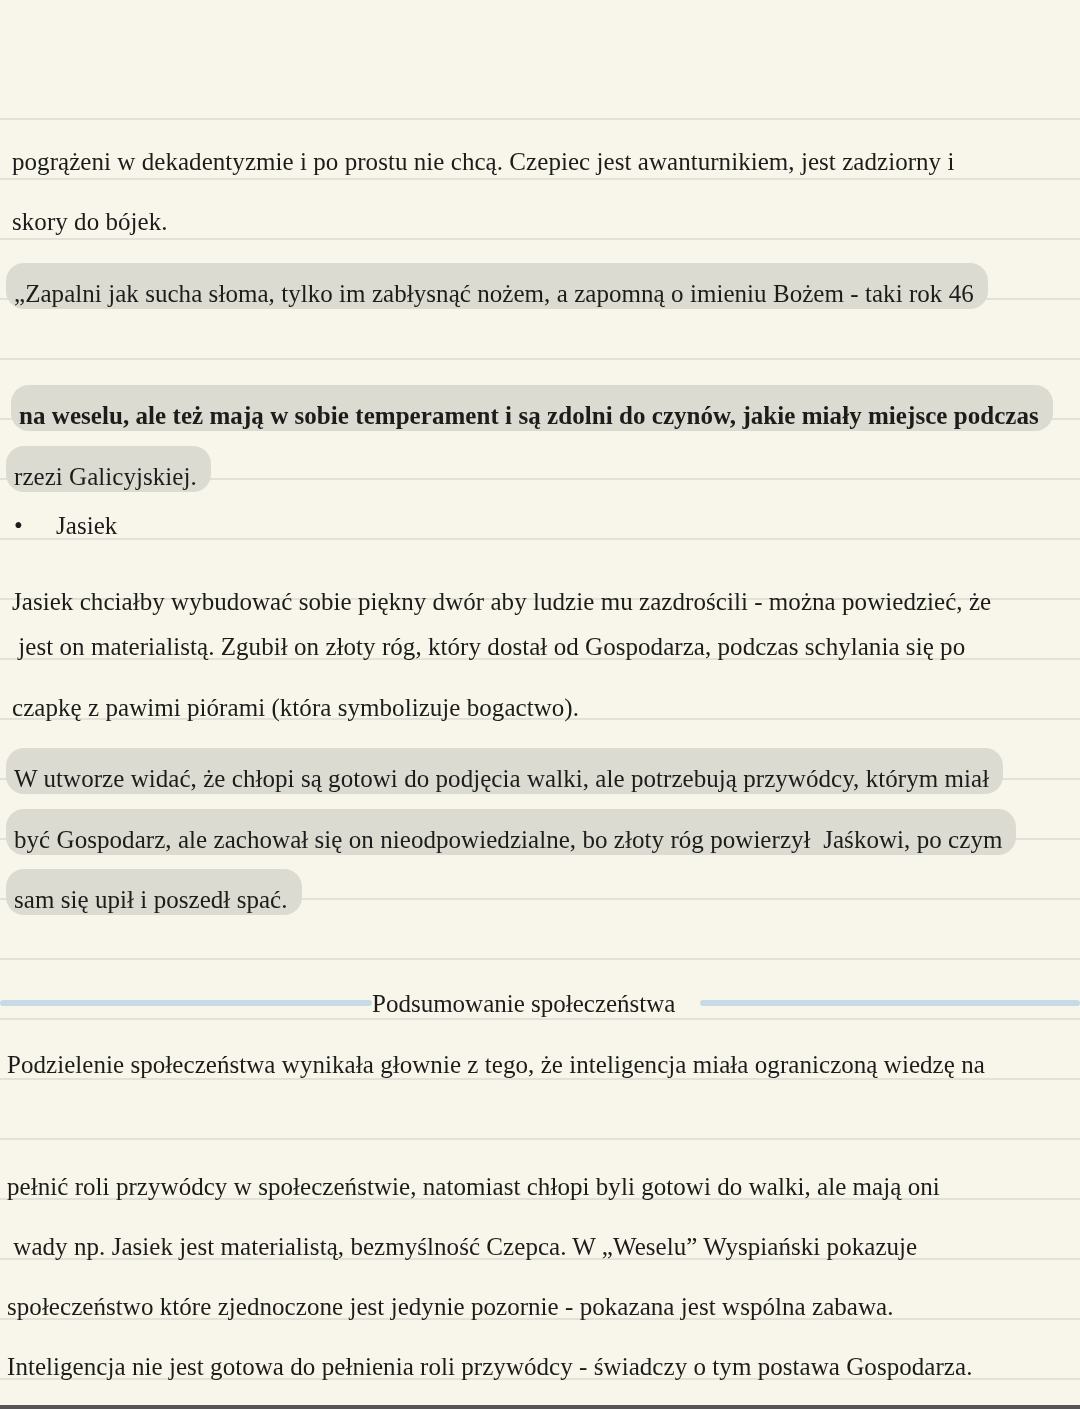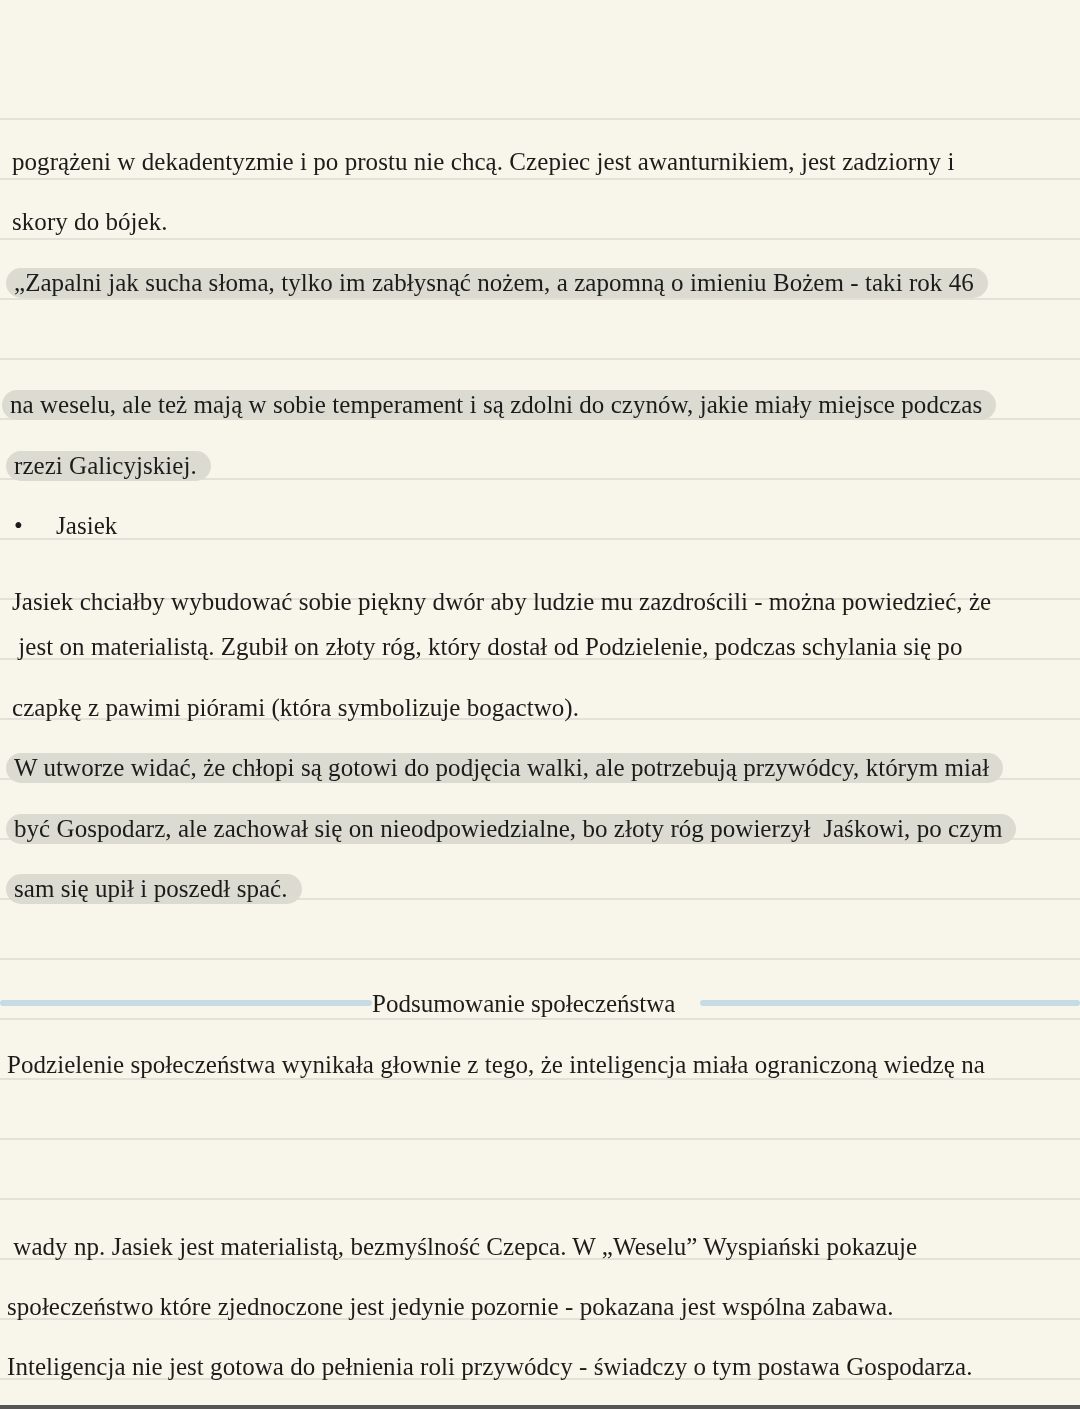--- a/index.html
+++ b/index.html
@@ -29,21 +29,21 @@
       left: 0;
       height: 40px;
       line-height: 40px;
       font-size: 25px;
       white-space: nowrap;
       letter-spacing: 0.05px;
     }
     .hl {
       background: #dcdbd2;
       border-radius: 18px;
-      padding: 0 14px 0 8px;
+      padding: 16px 14px 0 8px;
       margin-left: -6px;
       box-decoration-break: clone;
       -webkit-box-decoration-break: clone;
       line-height: 30px;
       display: inline-block;
     }
     .bullet {
       display: inline-block;
       width: 42px;
       padding-left: 14px;
@@ -108,50 +108,51 @@
   <div class="rule" style="top:1258px"></div>
   <div class="rule" style="top:1318px"></div>
   <div class="rule" style="top:1378px"></div>
 
   <div class="line" style="top:142px; left:12px;">pogrążeni w dekadentyzmie i po prostu nie chcą. Czepiec jest awanturnikiem, jest zadziorny i</div>
   <div class="line" style="top:202px; left:12px;">skory do bójek.</div>
 
   <div class="line" style="top:263px; left:12px;">
     <span class="hl">„Zapalni jak sucha słoma, tylko im zabłysnąć nożem, a zapomną o imieniu Bożem - taki rok 46</span>
   </div>
-  <div class="line" style="top:385px; left:8px;">
+  <div class="line" style="top:385px; left:17px;font-weight:bold;">
     <span class="hl">na weselu, ale też mają w sobie temperament i są zdolni do czynów, jakie miały miejsce podczas</span>
   </div>
   <div class="line" style="top:446px; left:12px;">
     <span class="hl">rzezi Galicyjskiej.</span>
   </div>
 
   <div class="line" style="top:506px; left:0;">
     <span class="bullet">•</span><span>Jasiek</span>
   </div>
 
   <div class="line" style="top:566px; left:12px;margin-top:16px;">Jasiek chciałby wybudować sobie piękny dwór aby ludzie mu zazdrościli - można powiedzieć, że</div>
-  <div class="line" style="top:627px; left:12px; white-space:pre;"> jest on materialistą. Zgubił on złoty róg, który dostał od Podzielenie, podczas schylania się po</div>
+  <div class="line" style="top:627px; left:12px; white-space:pre;"> jest on materialistą. Zgubił on złoty róg, który dostał od Gospodarza, podczas schylania się po</div>
   <div class="line" style="top:688px; left:12px;">czapkę z pawimi piórami (która symbolizuje bogactwo).</div>
 
   <div class="line" style="top:748px; left:12px;text-decoration:underline;">
     <span class="hl">W utworze widać, że chłopi są gotowi do podjęcia walki, ale potrzebują przywódcy, którym miał</span>
   </div>
   <div class="line" style="top:809px; left:12px;">
     <span class="hl" style="white-space:pre;">być Gospodarz, ale zachował się on nieodpowiedzialne, bo złoty róg powierzył  Jaśkowi, po czym</span>
   </div>
   <div class="line" style="top:869px; left:12px;">
     <span class="hl">sam się upił i poszedł spać.</span>
   </div>
 
   <div class="heading-wrap">
     <div class="heading-bar" style="left:0; width:372px;"></div>
     <div class="heading-text">Podsumowanie społeczeństwa</div>
     <div class="heading-bar" style="left:700px; width:380px;"></div>
   </div>
 
   <div class="line" style="top:1045px; left:7px;">Podzielenie społeczeństwa wynikała głownie z tego, że inteligencja miała ograniczoną wiedzę na</div>
+  <div class="line" style="top:1167px; left:7px;">pełnić roli przywódcy w społeczeństwie, natomiast chłopi byli gotowi do walki, ale mają oni</div>
   <div class="line" style="top:1227px; left:7px; white-space:pre;text-align:right;"> wady np. Jasiek jest materialistą, bezmyślność Czepca. W „Weselu” Wyspiański pokazuje</div>
   <div class="line" style="top:1287px; left:7px;">społeczeństwo które zjednoczone jest jedynie pozornie - pokazana jest wspólna zabawa.</div>
   <div class="line" style="top:1347px; left:7px;">Inteligencja nie jest gotowa do pełnienia roli przywódcy - świadczy o tym postawa Gospodarza.</div>
 
   <div class="bottom-edge"></div>
 </div>
 
 </body></html>

